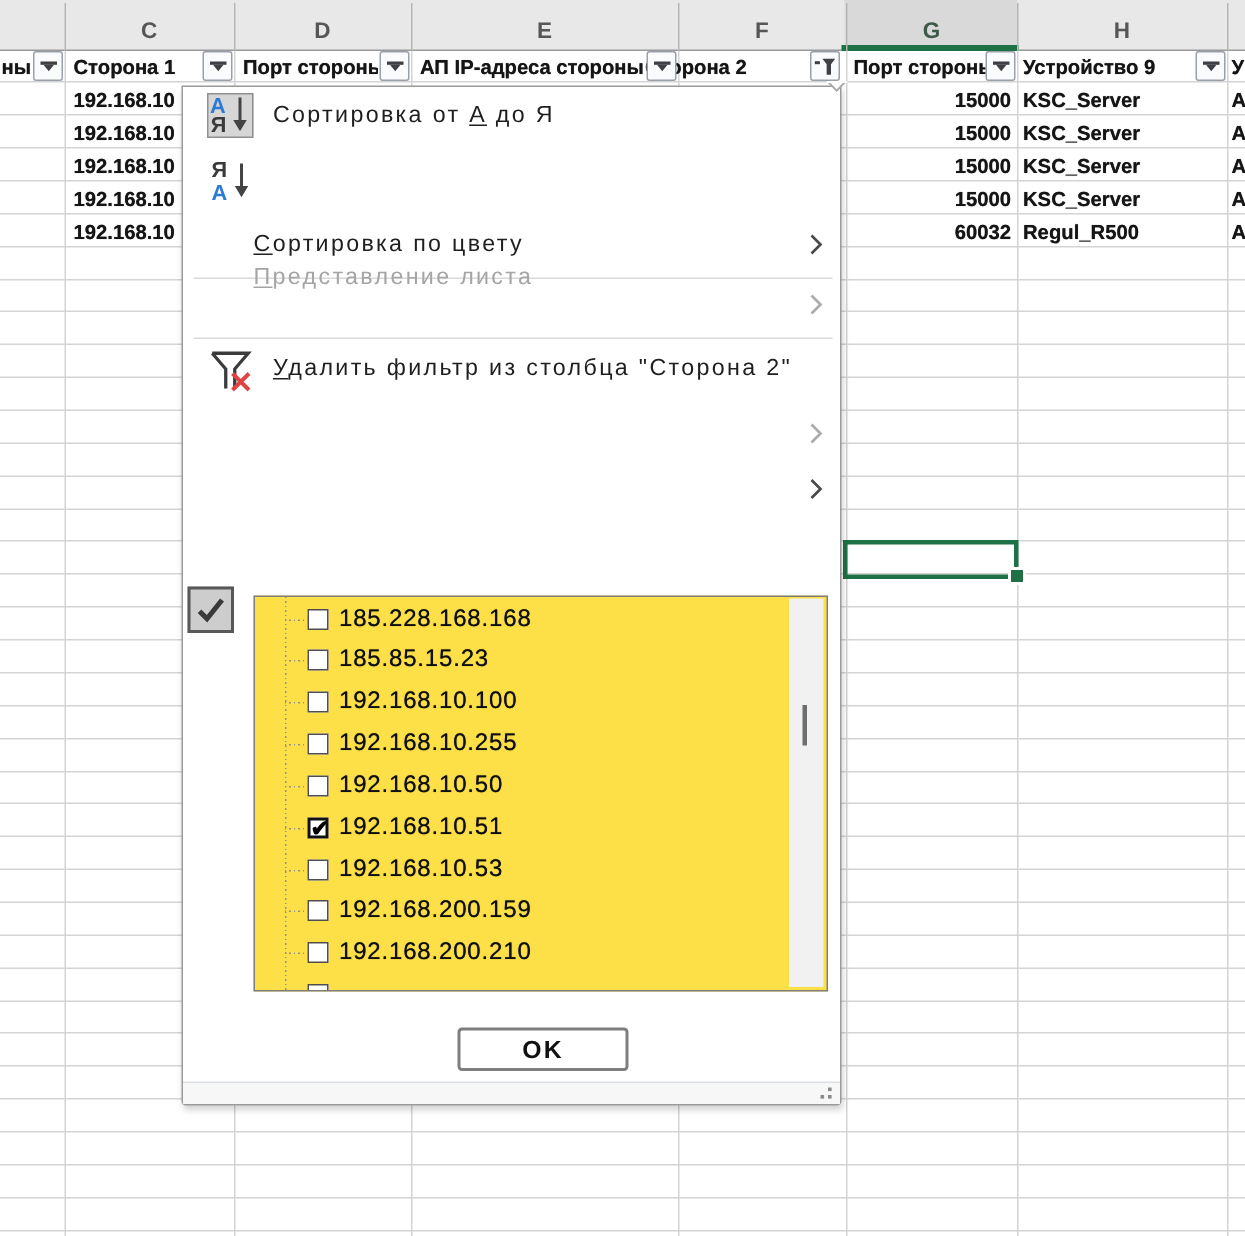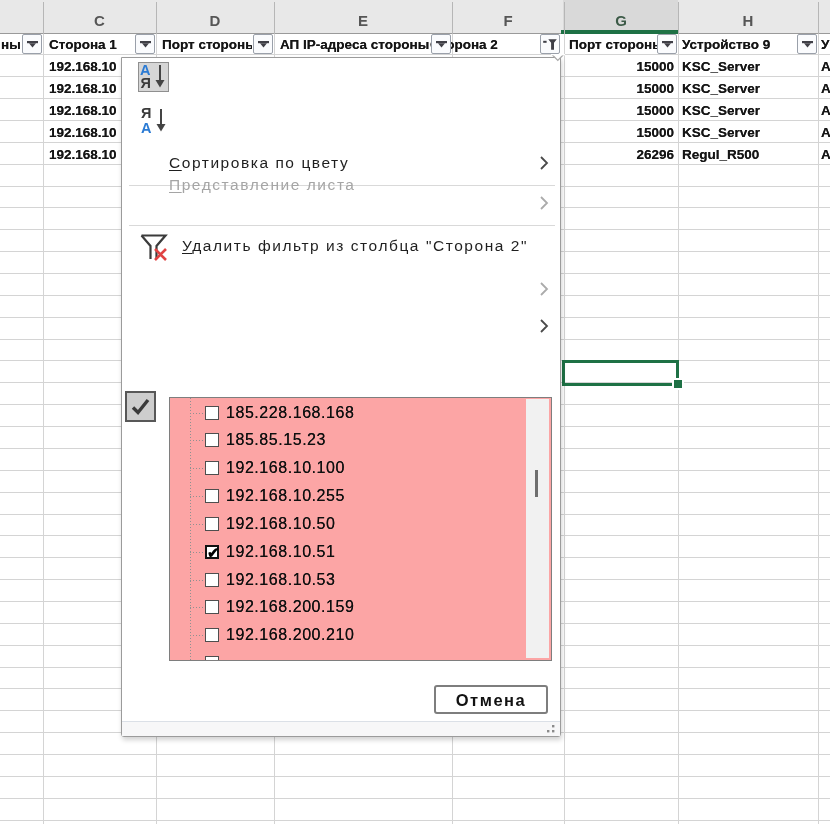--- a/index.html
+++ b/index.html
@@ -37,21 +37,21 @@
 .mid { color:#a5a5a5; }
 .mu { text-decoration:underline; text-underline-offset:2px; }
 .sep { position:absolute; left:7px; width:426px; height:1px; background:#d9d9d9; }
 .arr { position:absolute; left:416px; width:12px; height:22px; }
 
 #search { position:absolute; left:47px; top:302px; width:383px; height:31px;
   border:1.5px solid #7e7e7e; background:#fff; }
 #search .ph { position:absolute; left:6px; top:4px; font-size:16.5px; letter-spacing:1.6px; color:#6e6e6e; }
 
 #list { position:absolute; left:47px; top:339px; width:383px; height:264px;
-  border:1.5px solid #7e7e7e; background:#fca5a5; overflow:hidden; }
+  border:1.5px solid #7e7e7e; background:#fde047; overflow:hidden; }
 .dotv { position:absolute; left:20px; top:0; width:1px; height:264px;
   background-image:repeating-linear-gradient(to bottom,#909090 0 1px,transparent 1px 3px); }
 .doth { position:absolute; left:20px; width:15px; height:1px; margin-top:0;
   background-image:repeating-linear-gradient(to right,#909090 0 1px,transparent 1px 3px); }
 .cb { position:absolute; width:14px; height:14px; border:1.8px solid #4e4e4e; background:#fff;
   font-size:13px; line-height:11px; text-align:center; color:#000; }
 .ck { border:2px solid #111; font-weight:700; font-size:15px; line-height:12.5px; }
 .cbp { position:absolute; width:14px; height:14px; border:1.8px solid #4e4e4e; background:#fff; }
 .li { position:absolute; left:56px; font-size:16px; letter-spacing:0.55px; color:#0f0f0f; white-space:nowrap;
   text-shadow:0 0 .5px #222; height:20px; line-height:20px; }
@@ -188,21 +188,21 @@
 
 <div class="dat" style="left:49px;top:57px;width:72px;overflow:hidden">192.168.10</div>
 <div class="dat" style="left:49px;top:79px;width:71px;overflow:hidden">192.168.10</div>
 <div class="dat" style="left:49px;top:101px;width:71px;overflow:hidden">192.168.10</div>
 <div class="dat" style="left:49px;top:123px;width:71px;overflow:hidden">192.168.10</div>
 <div class="dat" style="left:49px;top:145px;width:71px;overflow:hidden">192.168.10</div>
 <div class="dat datr" style="left:574px;top:57px;width:100px">15000</div>
 <div class="dat datr" style="left:574px;top:79px;width:100px">15000</div>
 <div class="dat datr" style="left:574px;top:101px;width:100px">15000</div>
 <div class="dat datr" style="left:574px;top:123px;width:100px">15000</div>
-<div class="dat datr" style="left:574px;top:145px;width:100px">26296</div>
+<div class="dat datr" style="left:574px;top:145px;width:100px">60032</div>
 <div class="dat" style="left:682px;top:57px">KSC_Server</div>
 <div class="dat" style="left:682px;top:79px">KSC_Server</div>
 <div class="dat" style="left:682px;top:101px">KSC_Server</div>
 <div class="dat" style="left:682px;top:123px">KSC_Server</div>
 <div class="dat" style="left:682px;top:145px">Regul_R500</div>
 <div class="dat" style="left:821px;top:57px">А</div>
 <div class="dat" style="left:821px;top:79px">А</div>
 <div class="dat" style="left:821px;top:101px">А</div>
 <div class="dat" style="left:821px;top:123px">А</div>
 <div class="dat" style="left:821px;top:145px">А</div>
@@ -213,20 +213,21 @@
 <div id="menu">
 
   <div class="icon" style="left:16px;top:4px;width:31px;height:30px;background:#d6d6d6;border:1.5px solid #8f8f8f">
     <svg width="28" height="27" viewBox="0 0 28 27">
       <text x="1" y="12" font-size="14.5" font-weight="700" fill="#2b7bd4" font-family="Liberation Sans">А</text>
       <text x="1.5" y="25" font-size="14.5" font-weight="700" fill="#3a3a3a" font-family="Liberation Sans">Я</text>
       <line x1="21" y1="2" x2="21" y2="22" stroke="#444" stroke-width="2"></line>
       <path d="M16.5 17 L25.5 17 L21 24.5 Z" fill="#444"></path>
     </svg>
   </div>
+  <div class="mi" style="left:60px;top:8px">Сортировка от <span class="mu">А</span> до Я</div>
 
   <div class="icon" style="left:18px;top:47px;width:28px;height:30px">
     <svg width="28" height="30" viewBox="0 0 28 30">
       <text x="1" y="13" font-size="14.5" font-weight="700" fill="#3a3a3a" font-family="Liberation Sans">Я</text>
       <text x="1" y="28" font-size="14.5" font-weight="700" fill="#2b7bd4" font-family="Liberation Sans">А</text>
       <line x1="21" y1="4" x2="21" y2="24" stroke="#444" stroke-width="2"></line>
       <path d="M16.5 19 L25.5 19 L21 26.5 Z" fill="#444"></path>
     </svg>
   </div>
   <div class="mi" style="left:47px;top:94px"><span class="mu">С</span>ортировка по цвету</div>
@@ -283,21 +284,21 @@
         <div class="cb" style="left:35px;top:202.4px"></div>
         <div class="li" style="top:199.4px">192.168.200.159</div>
 <div class="doth" style="top:237.3px"></div>
         <div class="cb" style="left:35px;top:230.3px"></div>
         <div class="li" style="top:227.3px">192.168.200.210</div>
 <div class="cbp" style="left:35px;top:258.1px"></div>
     <div id="sbtrack"></div>
     <div id="sbthumb"></div>
   </div>
 
-  <div class="btn" style="left:312px">Отмена</div>
+  <div class="btn" style="left:183px">OK</div>
   <div id="strip">
     <svg width="14" height="12" viewBox="0 0 14 12" style="position:absolute;right:3px;bottom:1px">
       <rect x="9" y="2" width="2.4" height="2.4" fill="#8a8a8a"></rect>
       <rect x="4" y="7" width="2.4" height="2.4" fill="#8a8a8a"></rect>
       <rect x="9" y="7" width="2.4" height="2.4" fill="#8a8a8a"></rect>
     </svg>
   </div>
 </div>
 
 <svg width="14" height="8" viewBox="0 0 14 8" style="position:absolute;left:551px;top:53.5px">

